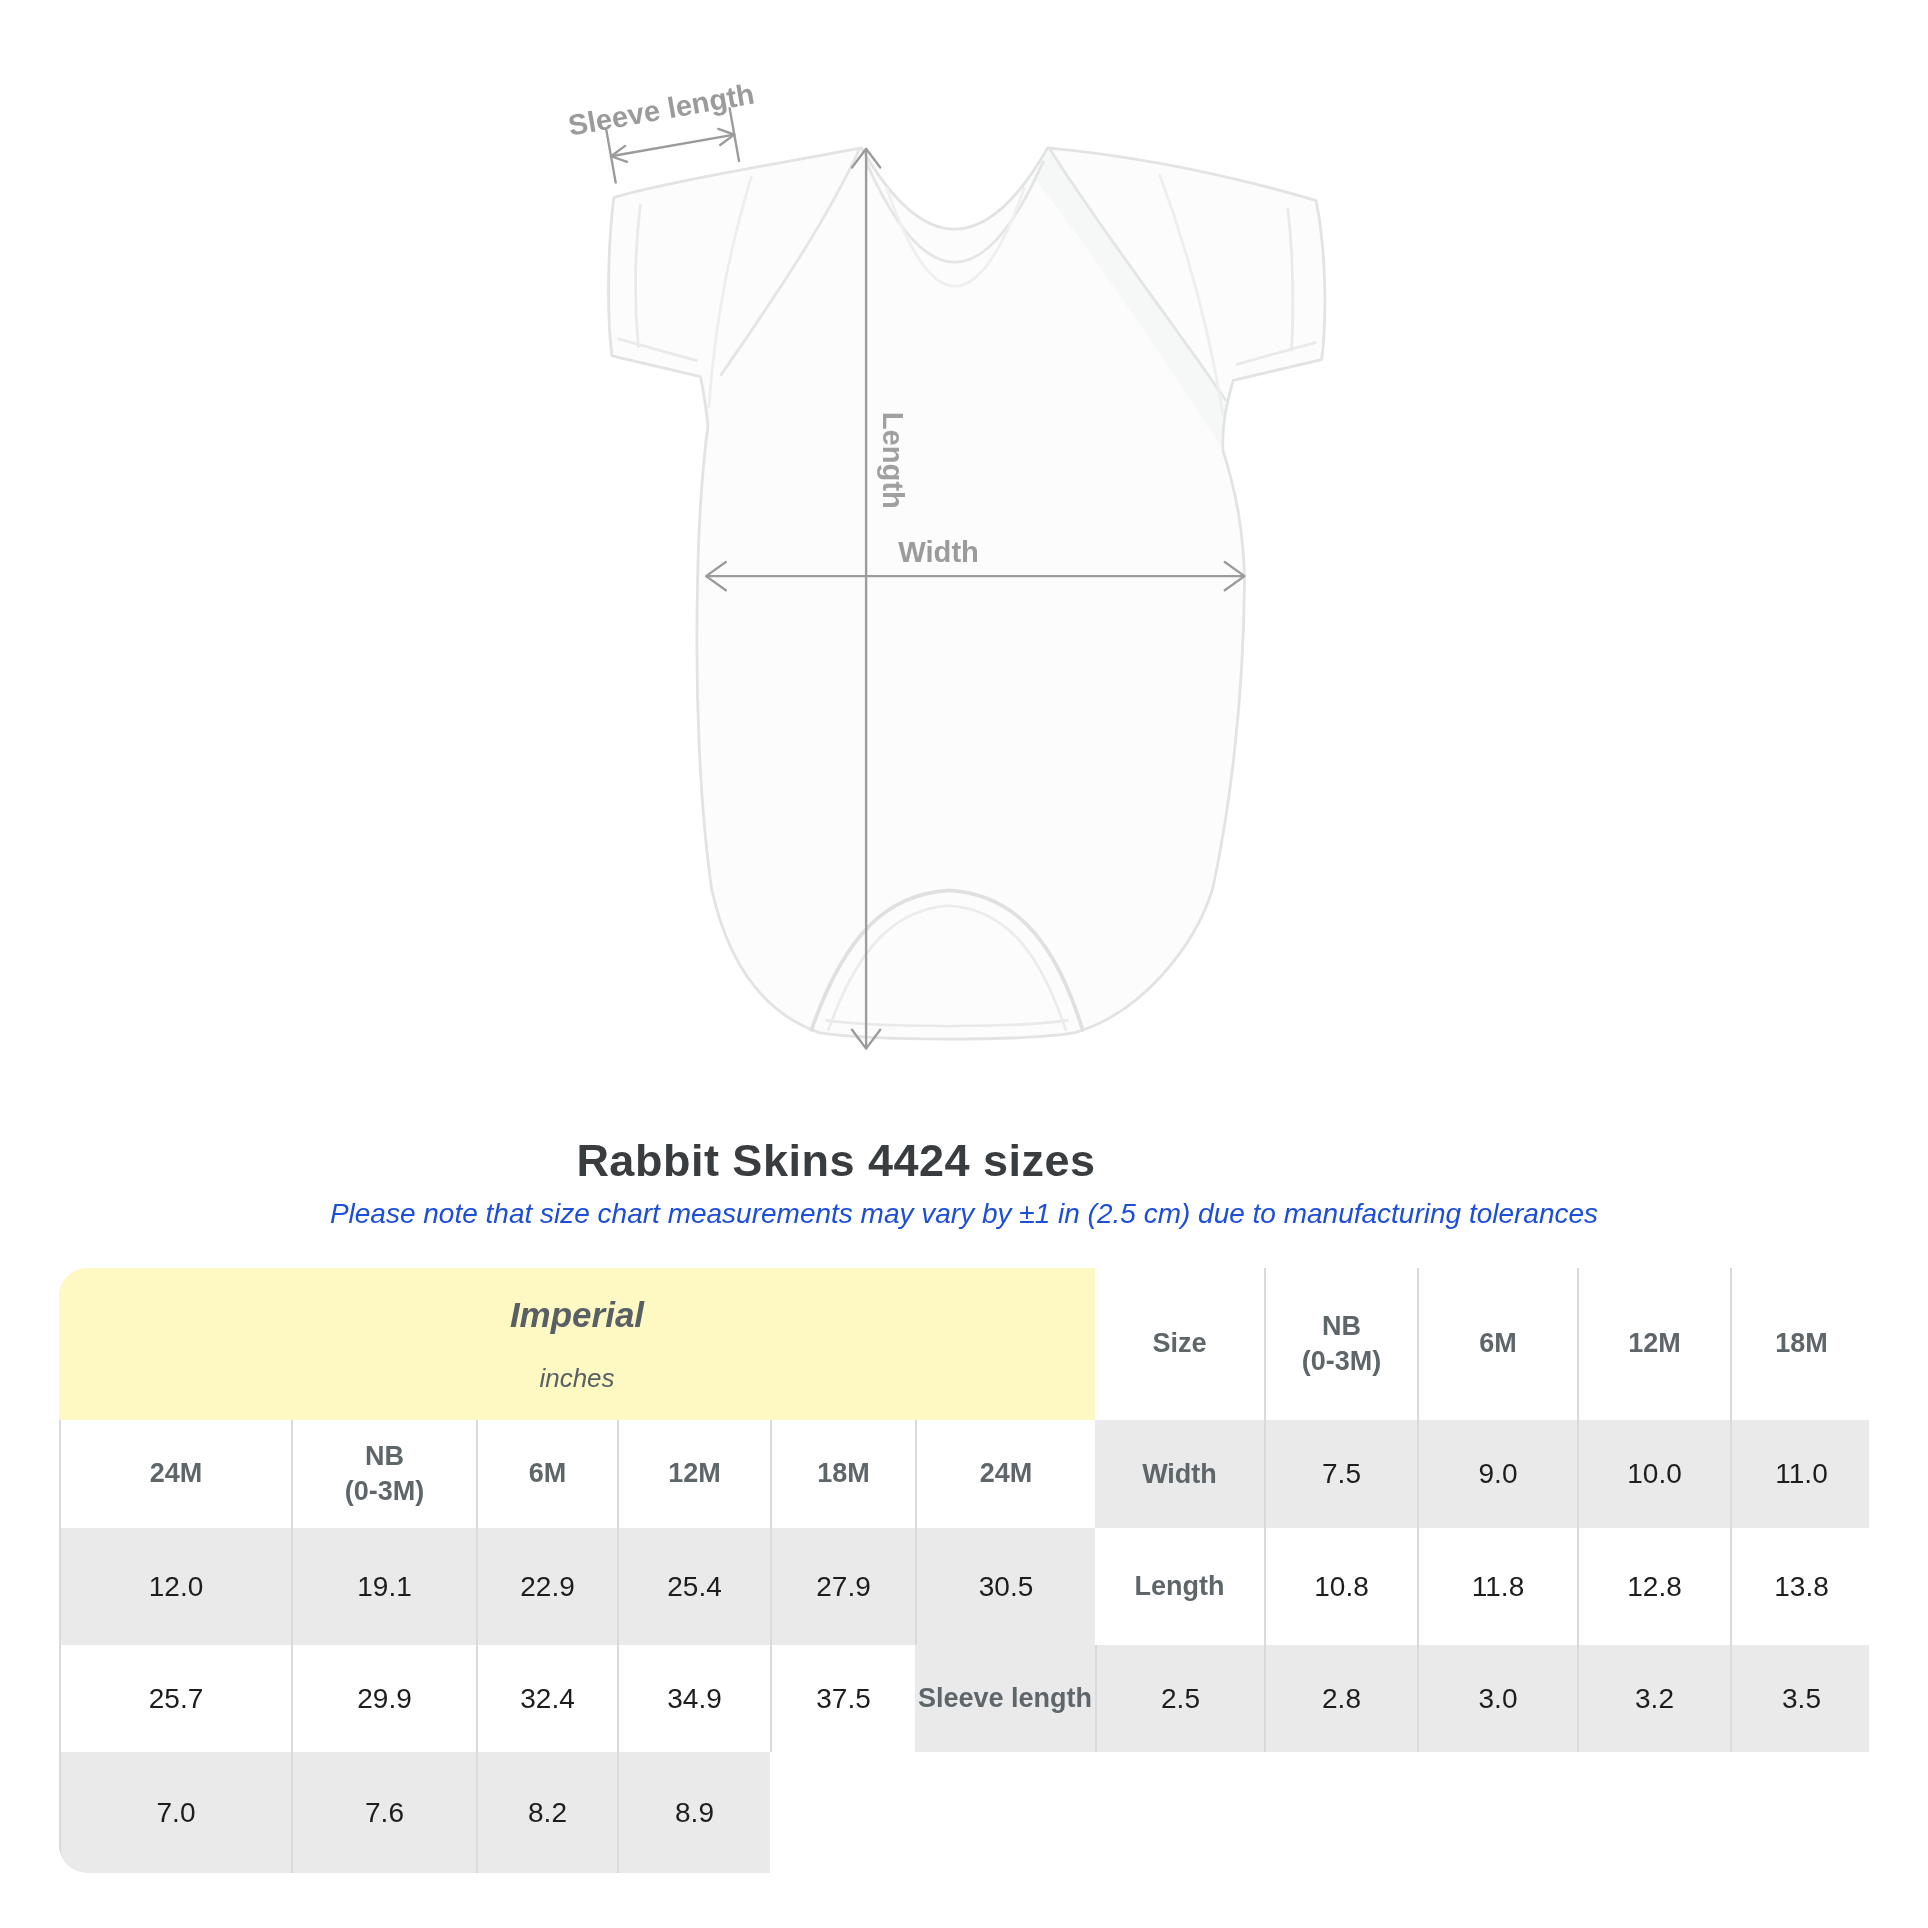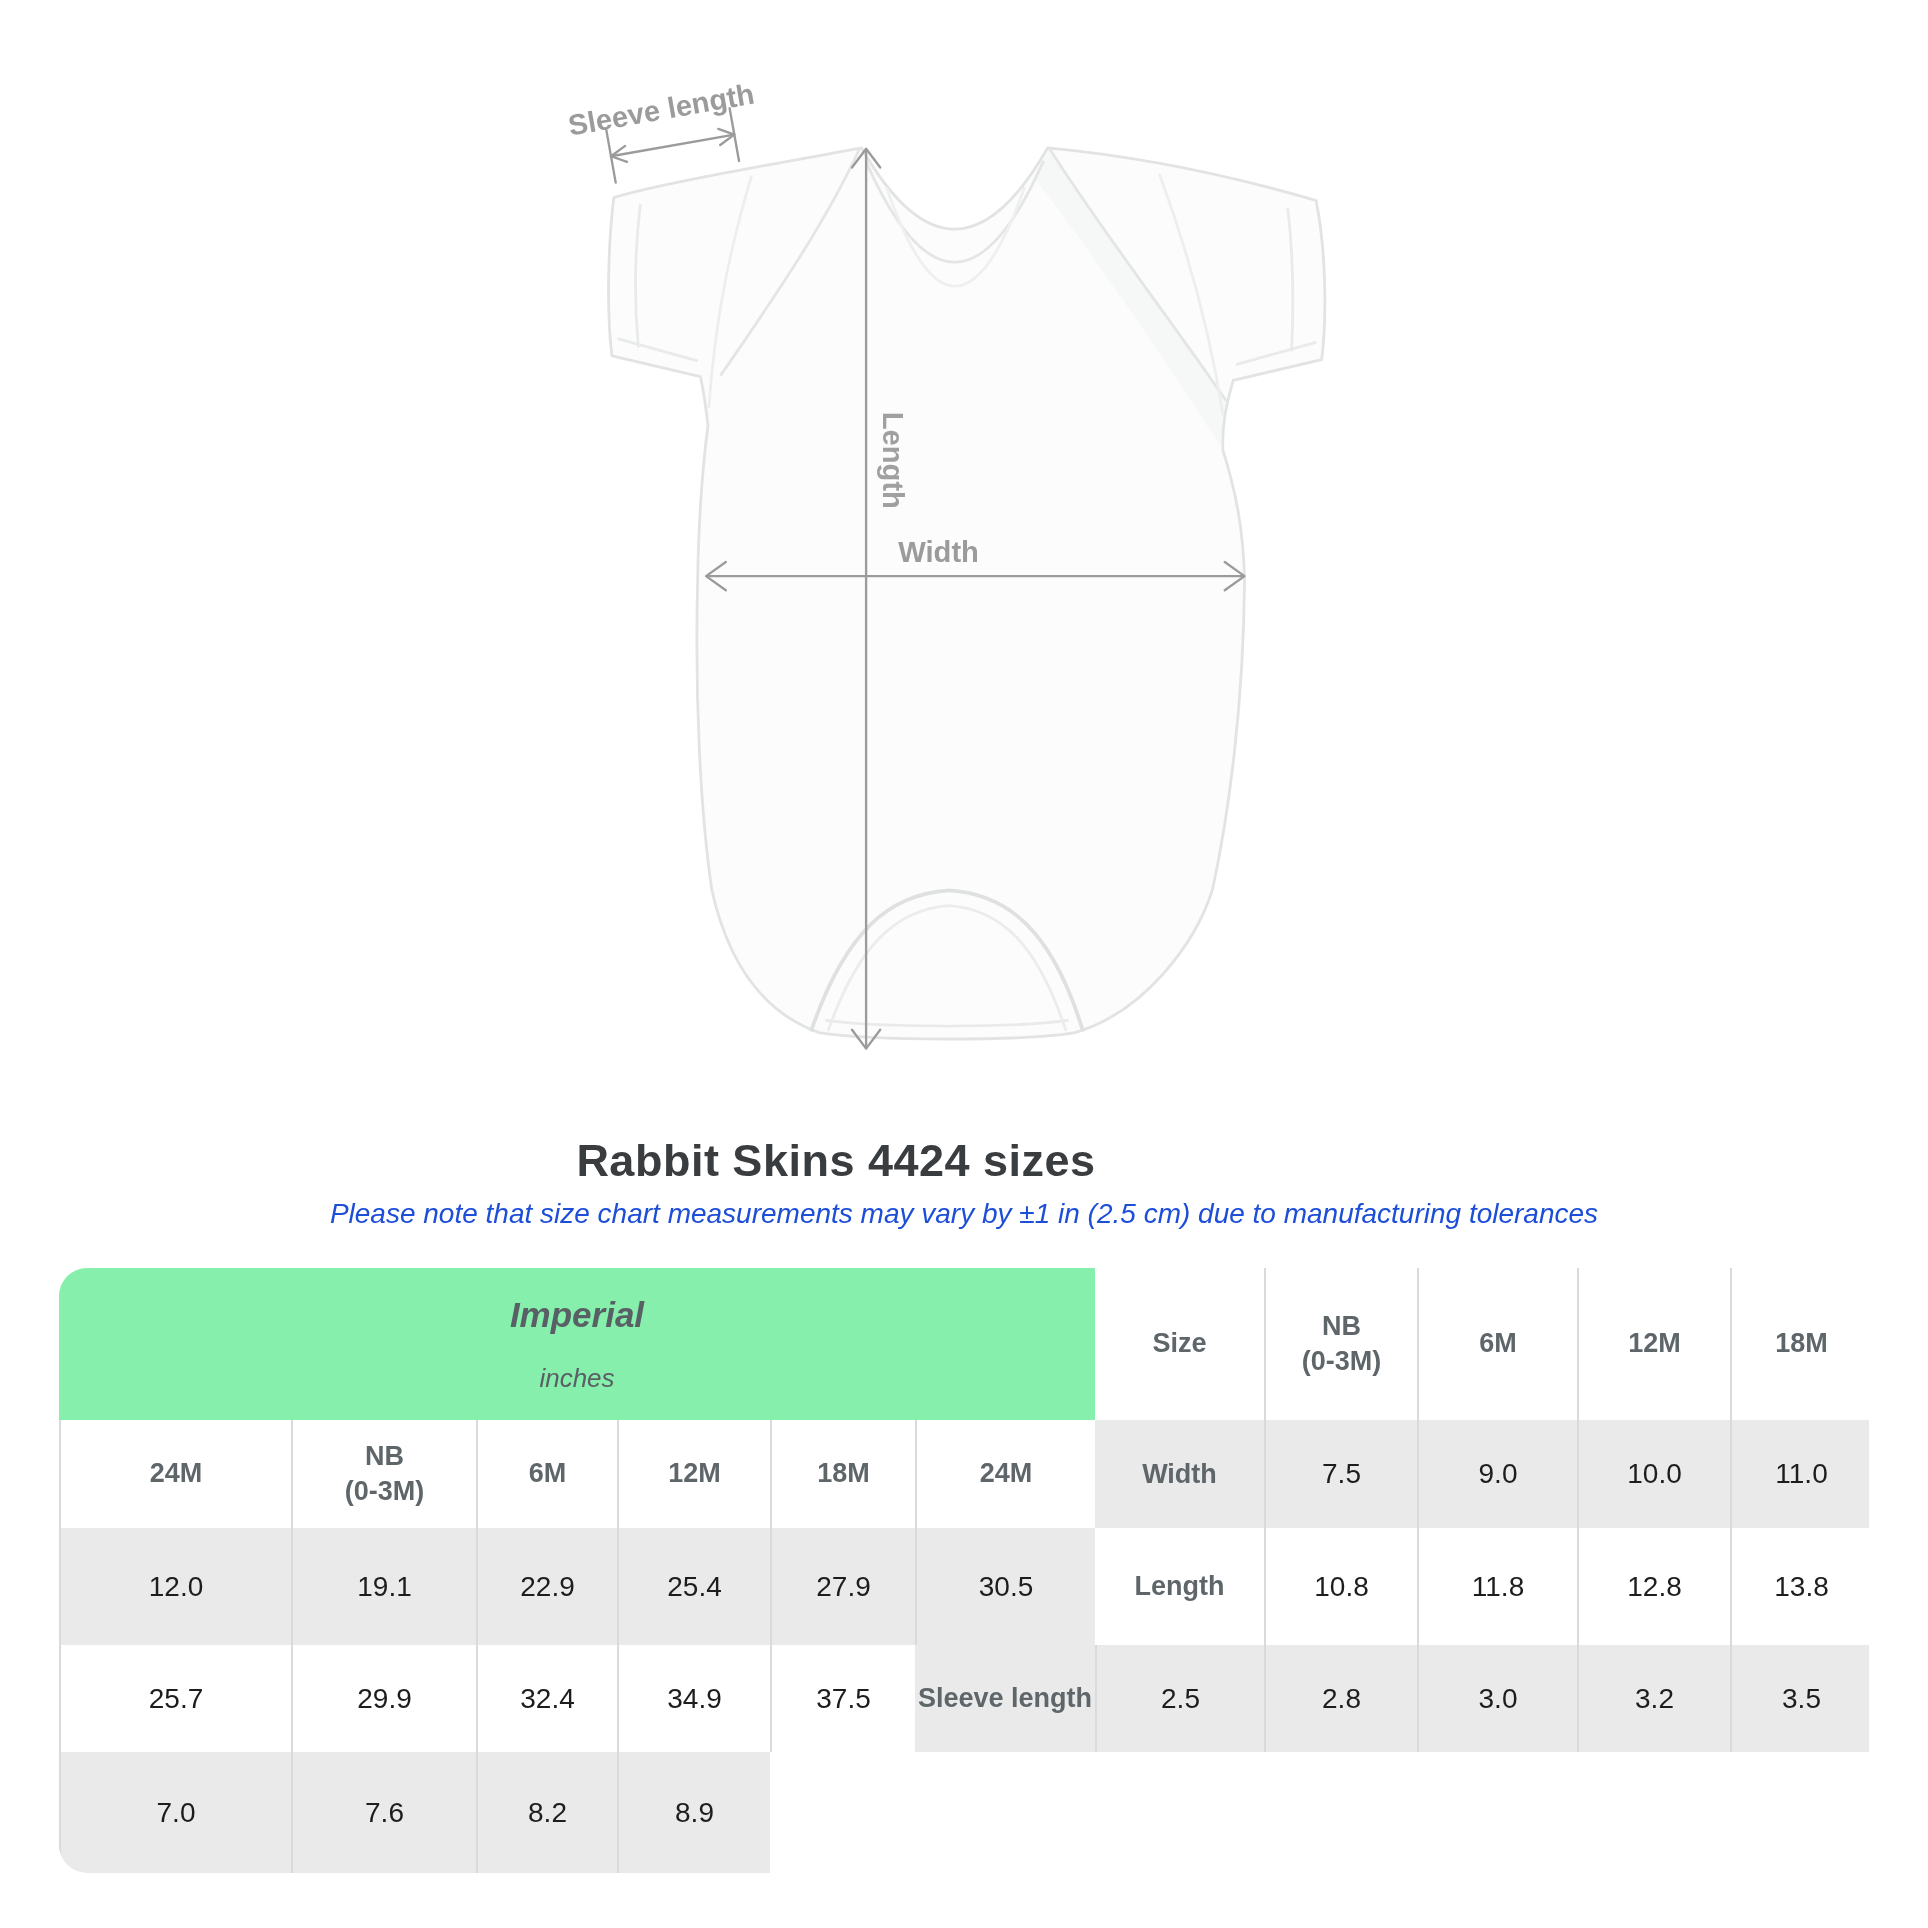--- a/index.html
+++ b/index.html
@@ -17,21 +17,21 @@
         font-size:28px;font-style:italic;color:#1d4ed8;}
 
   
   .tbl{position:absolute;left:59px;top:1268px;width:1810px;height:605px;
        border-radius:28px;overflow:hidden;background:#ffffff;
        display:grid;
        grid-template-columns:232px 185px 141px 153px 145px 180px 169px 153px 160px 153px 141px;
        grid-template-rows:152px 108px 117px 107px 121px;}
   .cell{display:flex;align-items:center;justify-content:center;flex-direction:column;
         font-size:28px;color:#1d1d1d;}
-  .band{background:#86efac;}
+  .band{background:#fef9c3;}
   .band-left{grid-column:1/7;}
   .band-right{grid-column:7/12;}
   .band-title{font-weight:bold;font-style:italic;font-size:35px;color:#596065;}
   .band-unit{font-style:italic;font-size:26px;color:#596065;margin-top:28px;}
   .hdr{font-weight:bold;font-size:27px;color:#5e666a;line-height:1.3;text-align:center;}
   .hdr span{display:block;}
   .rowlab{font-weight:bold;font-size:27px;color:#5e666a;}
   .gray{background:#eaeaea;}
   .bl{border-left:2.8px solid #d9dadb;}
 </style>

